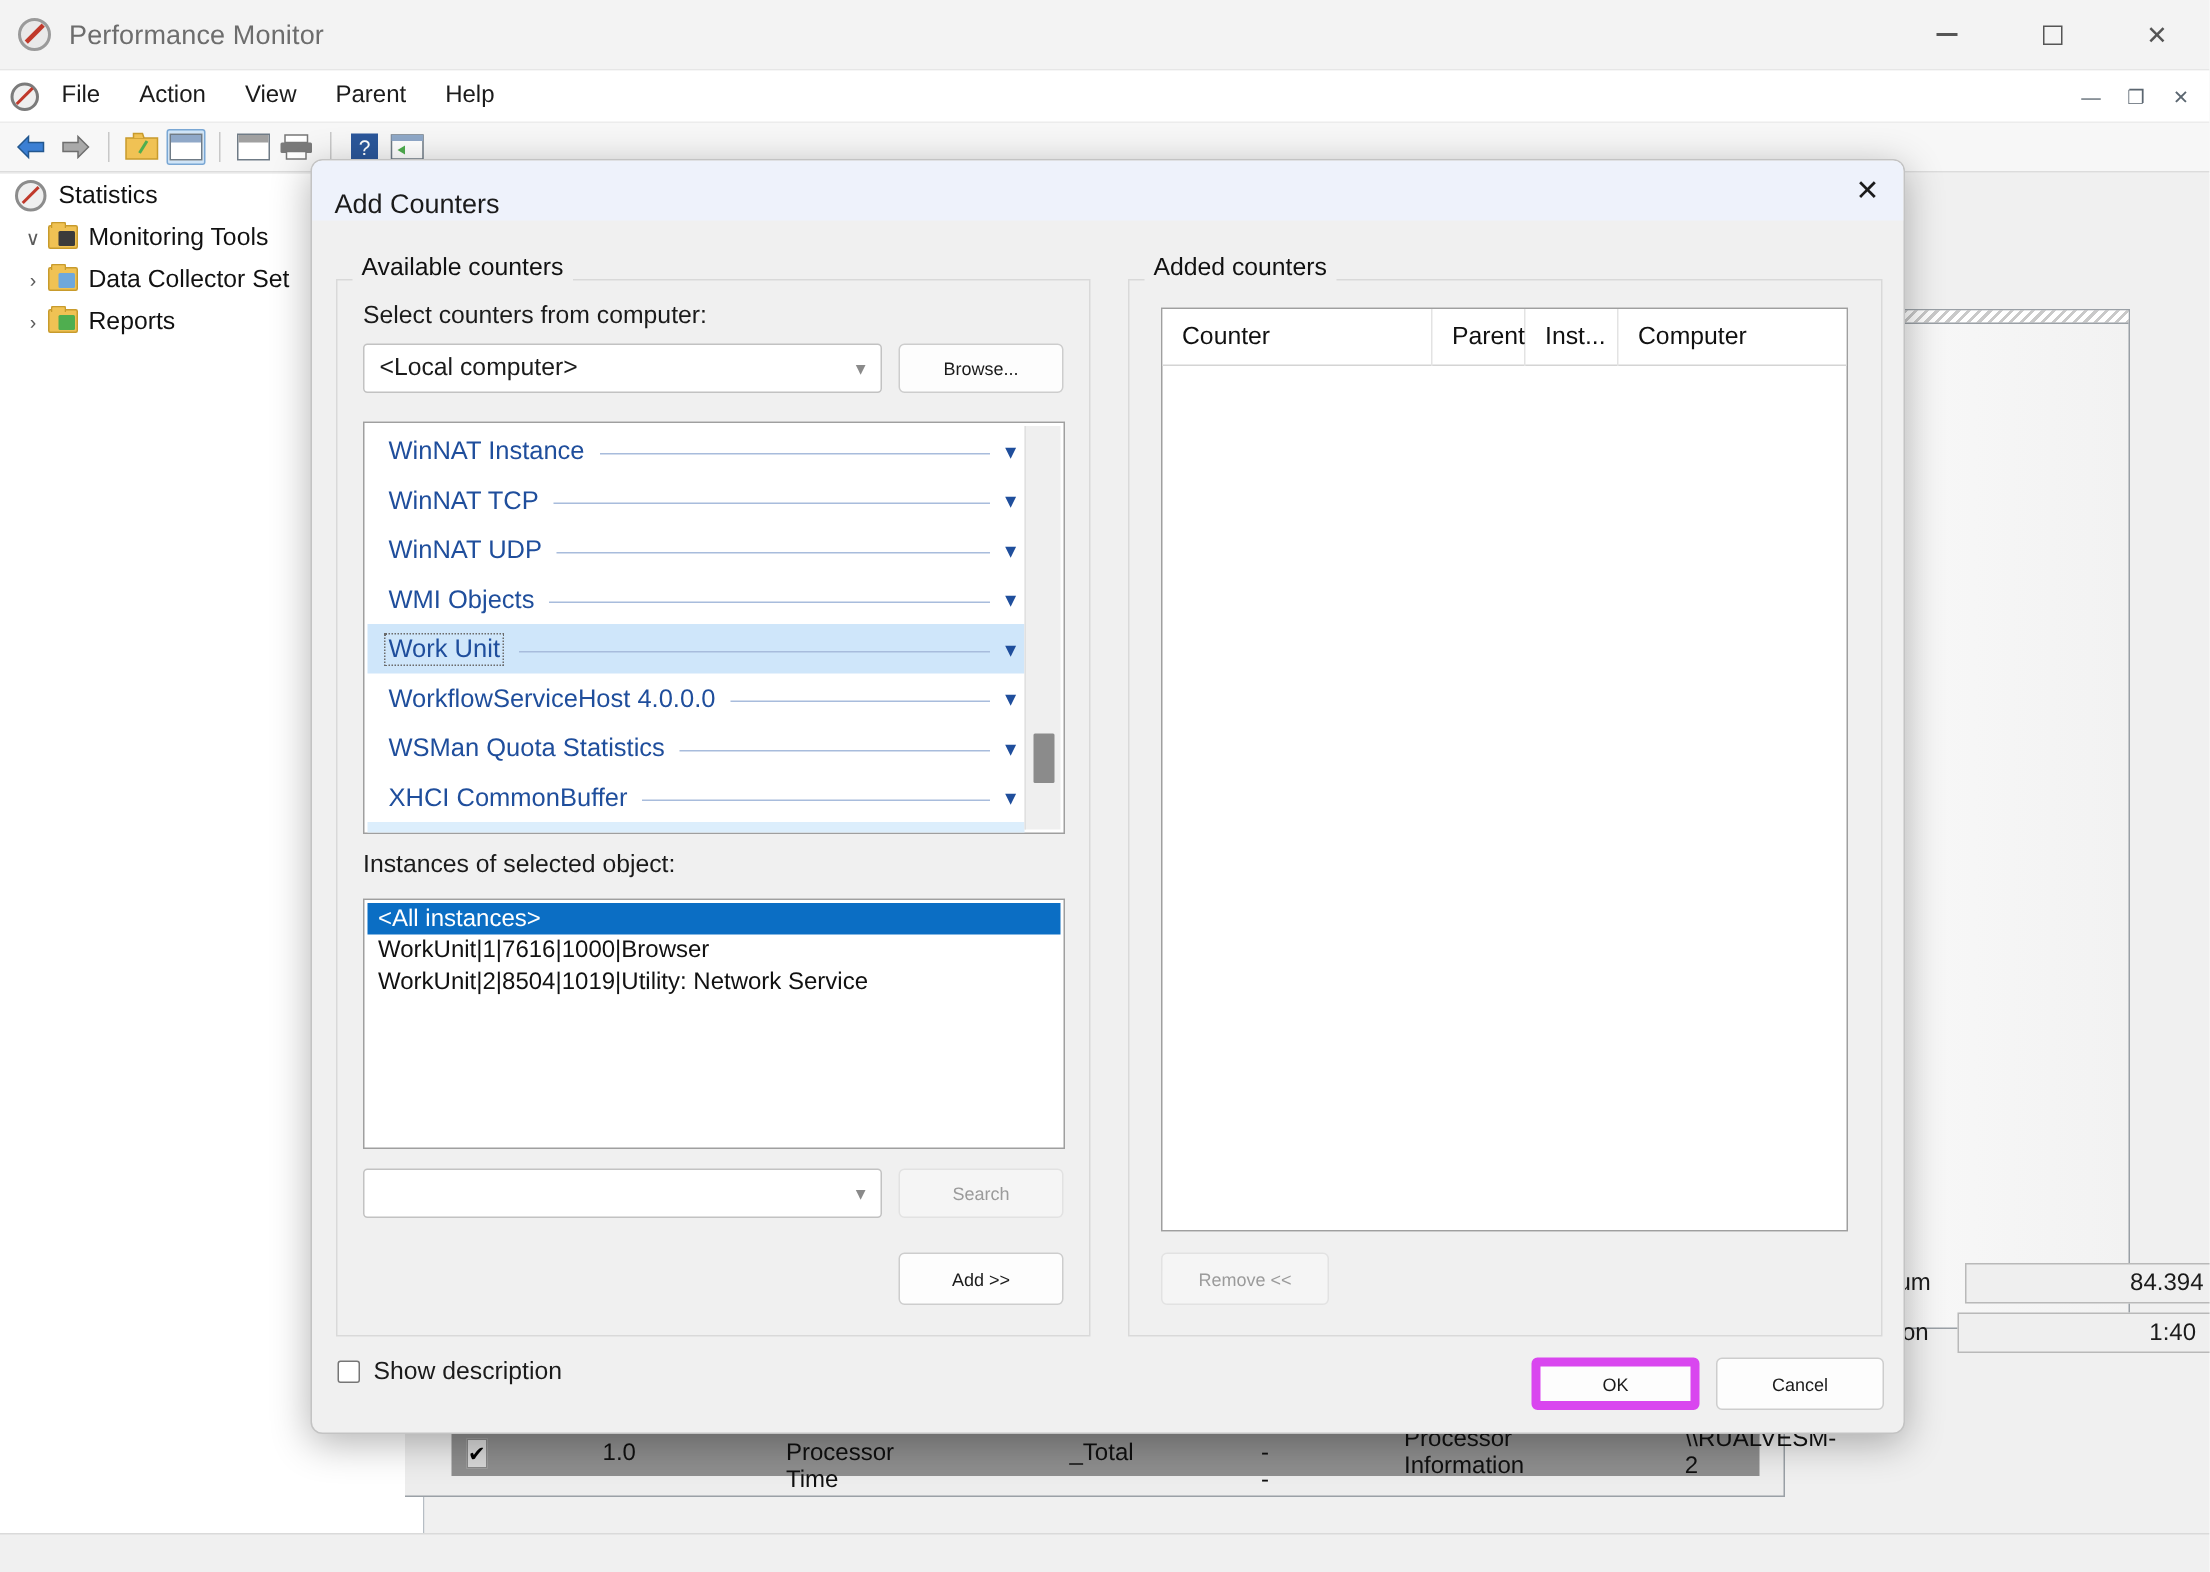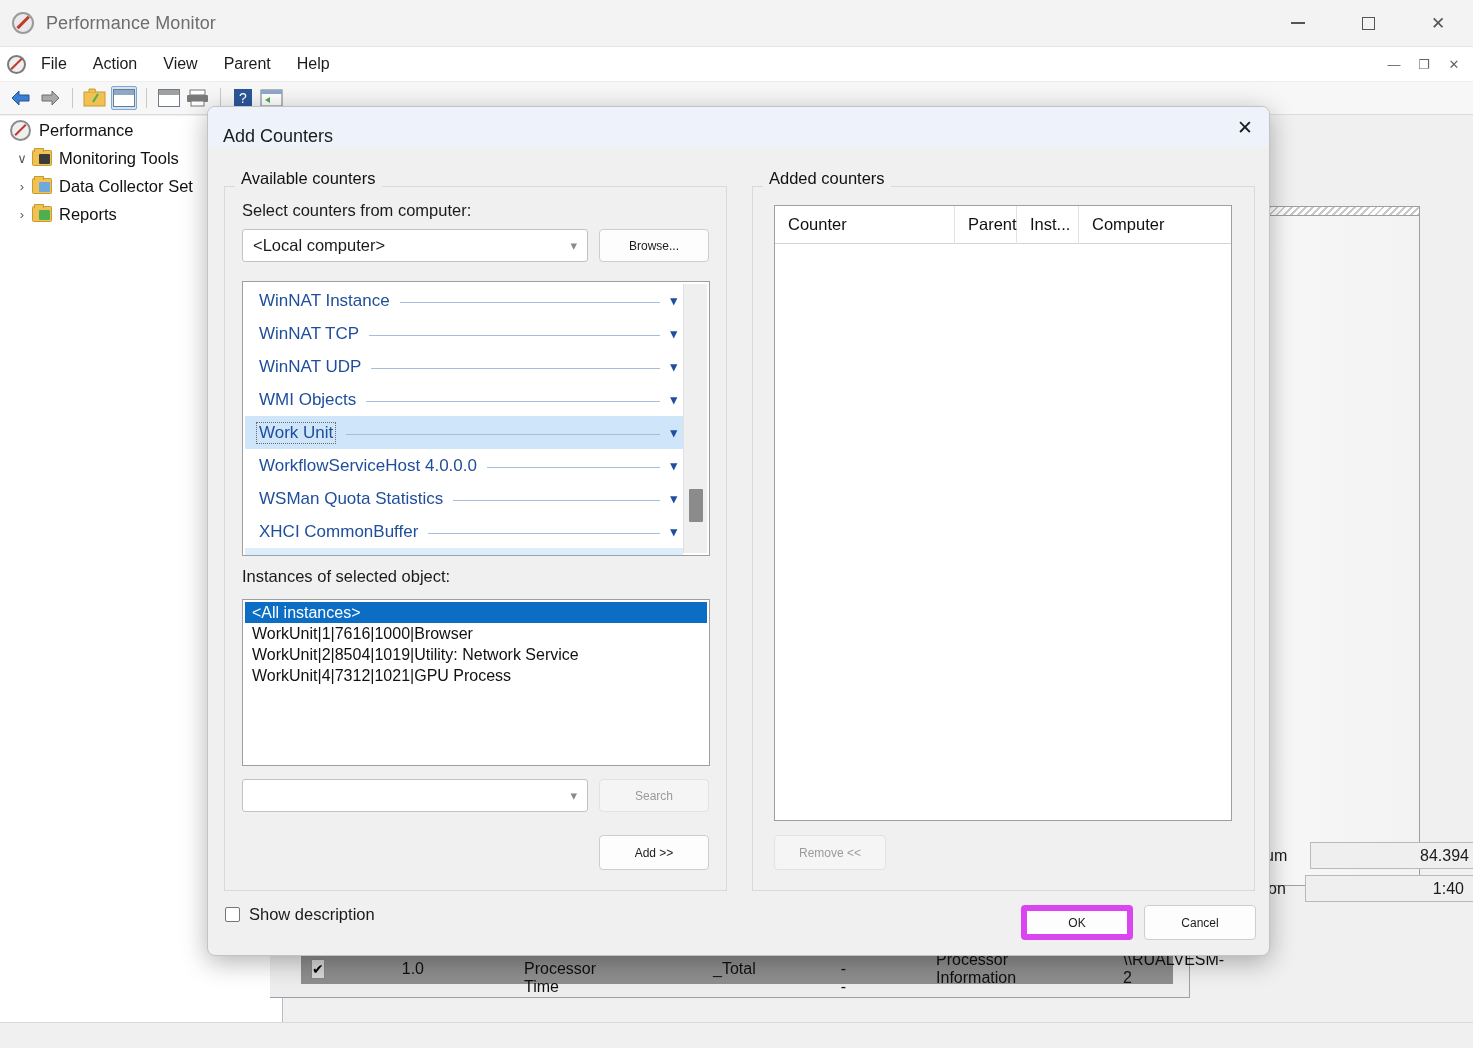--- a/index.html
+++ b/index.html
@@ -337,21 +337,21 @@
           <path d="M5 11 L10 8 L10 14 Z" fill="#4fae4f"></path>
         </svg>
     </div>
   </div>
 
   <div class="left-white"></div>
 
   <div class="tree-panel">
     <div class="tree-row" style="padding-left:10px;">
       <span class="perf-root-ico"></span>
-      <span>Performance</span>
+      <span>Statistics</span>
     </div>
     <div class="tree-row" style="padding-left:12px;">
       <span class="tw">∨</span>
       <span class="folder f-dark">
           <span class="inner"></span>
         </span>
       <span>Monitoring Tools</span>
     </div>
     <div class="tree-row" style="padding-left:12px;">
       <span class="tw">›</span>
@@ -470,21 +470,20 @@
       </div>
     </div>
 
     <div class="lbl" style="left:34px; top:460px;">Instances of selected object:</div>
 
     <div class="listbox" style="left:34px; top:492px; width:468px; height:167px;">
       <div class="inst-list">
         <div class="inst-row selected">&lt;All instances&gt;</div>
         <div class="inst-row">WorkUnit|1|7616|1000|Browser</div>
         <div class="inst-row">WorkUnit|2|8504|1019|Utility: Network Service</div>
-        <div class="inst-row">WorkUnit|4|7312|1021|GPU Process</div>
       </div>
     </div>
 
     <div class="combo" style="left:34px; top:672px; width:346px; height:33px;">
       <span placeholder=""></span>
       <span class="caret">▾</span>
     </div>
     <div class="btn disabled" style="left:391px; top:672px; width:110px; height:33px;">Search</div>
 
     <div class="btn" style="left:391px; top:728px; width:110px; height:35px;">Add &gt;&gt;</div>

